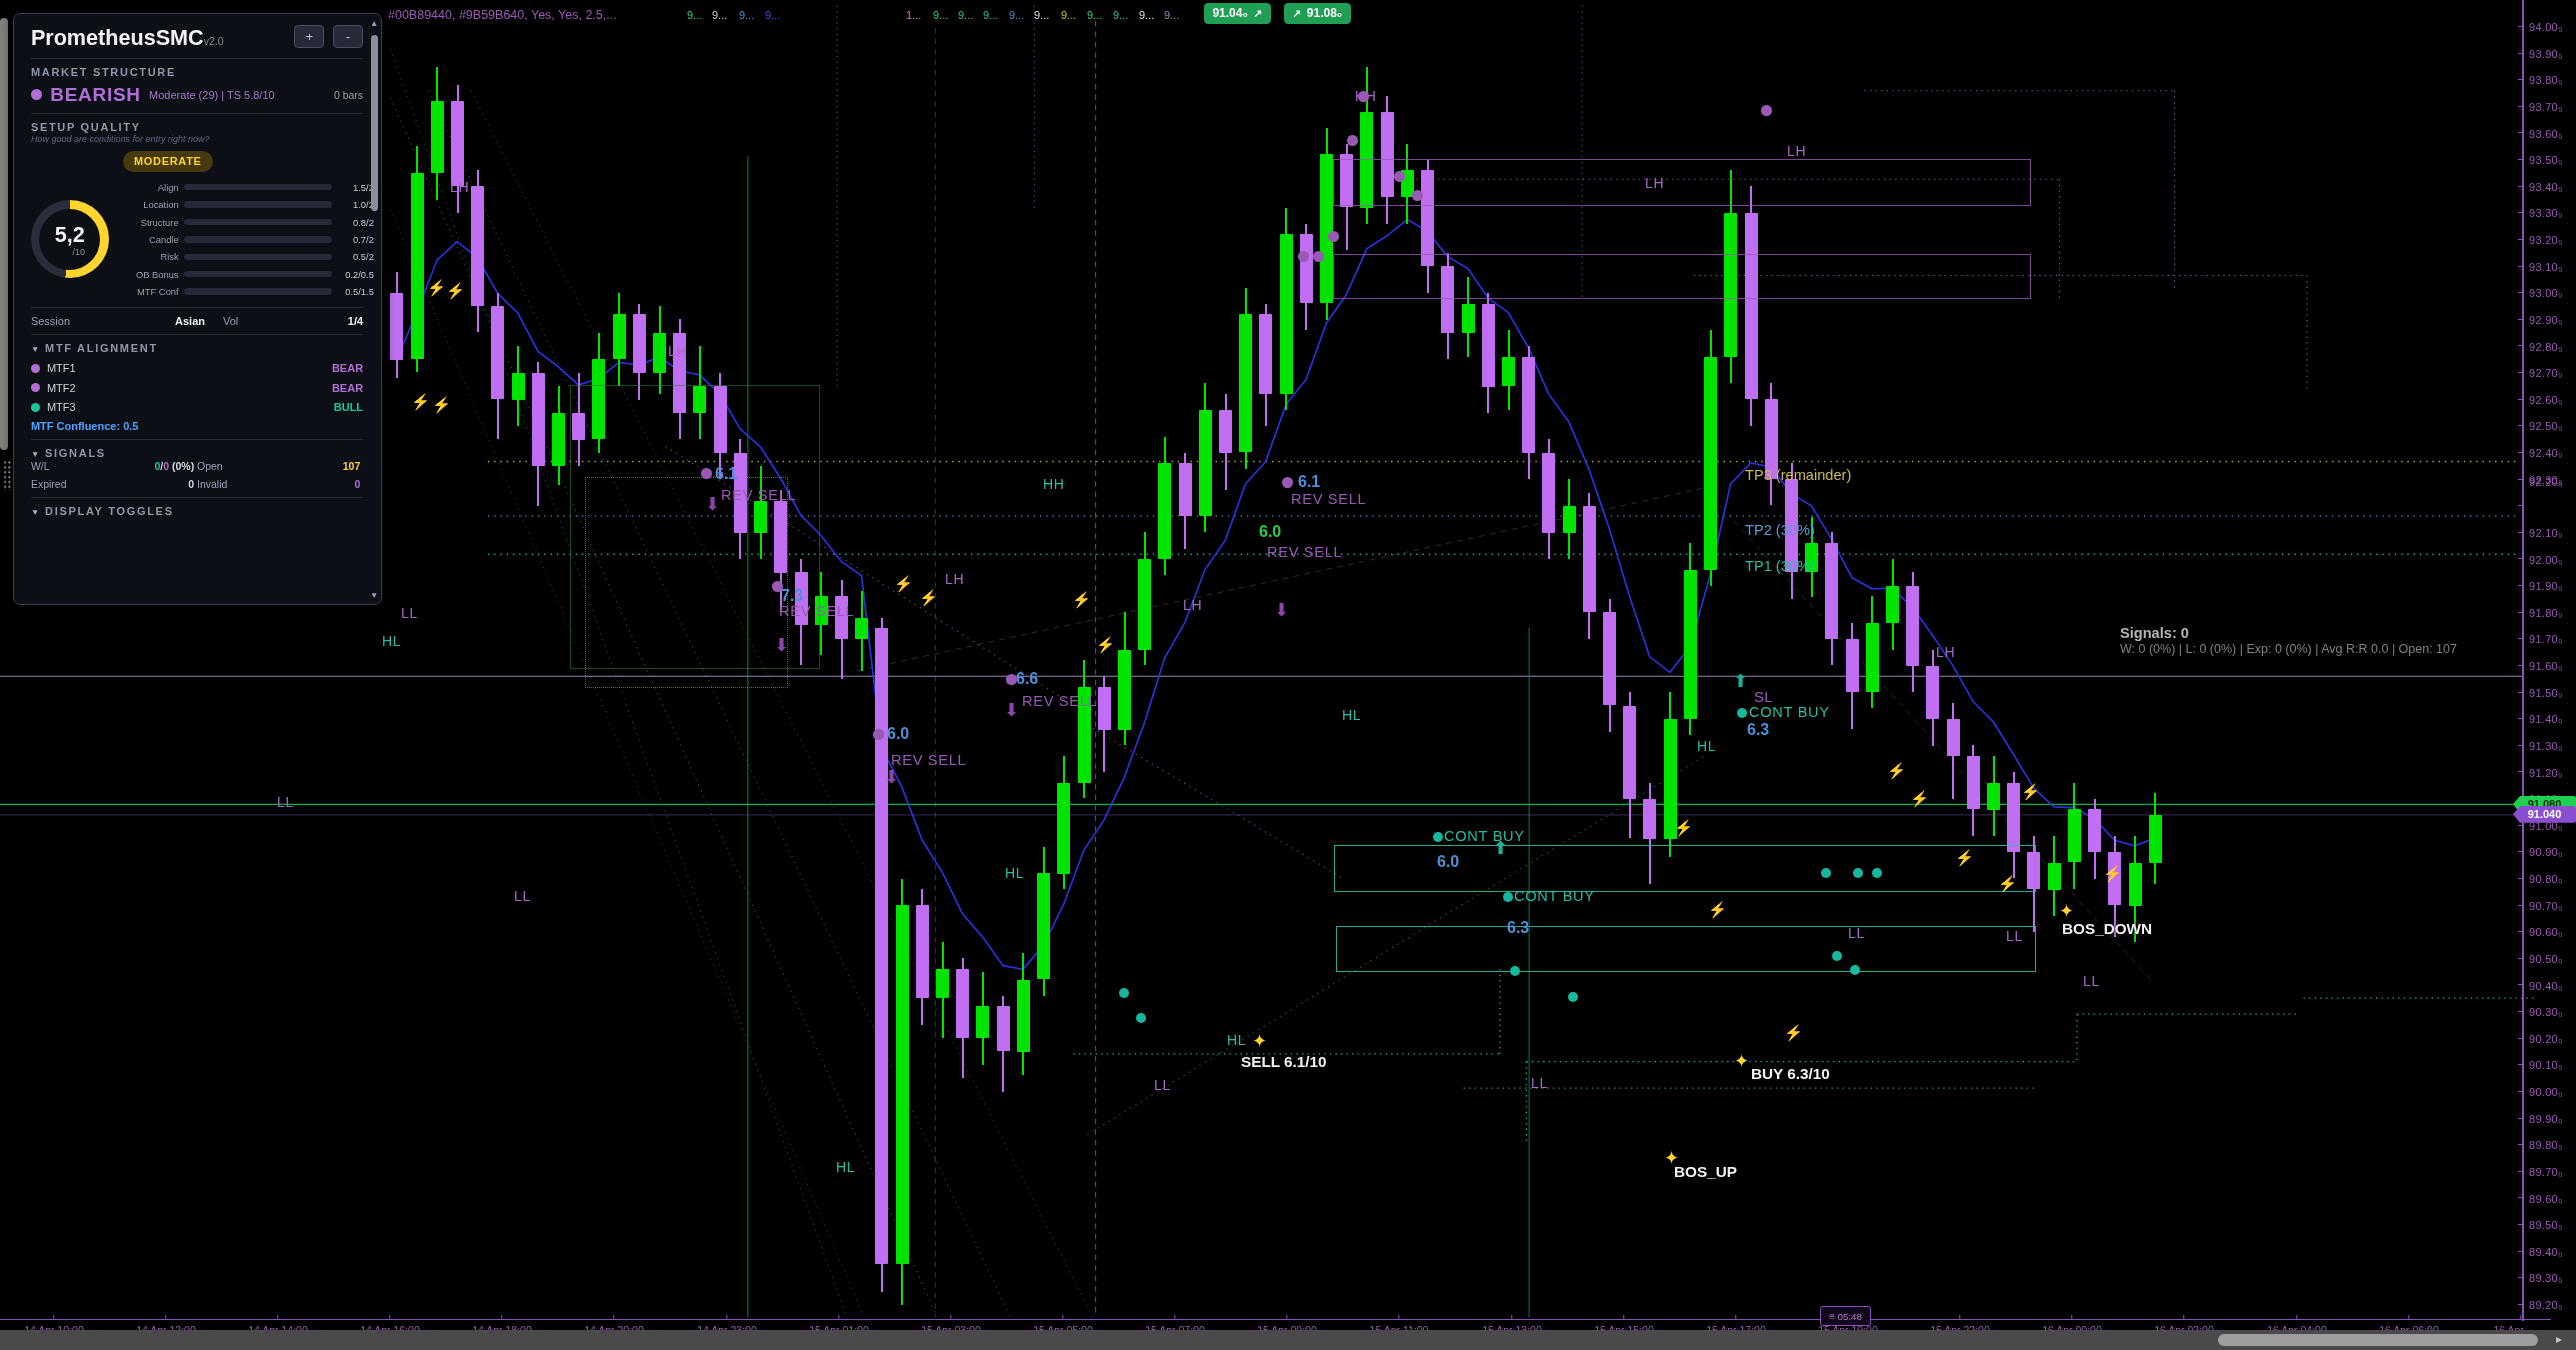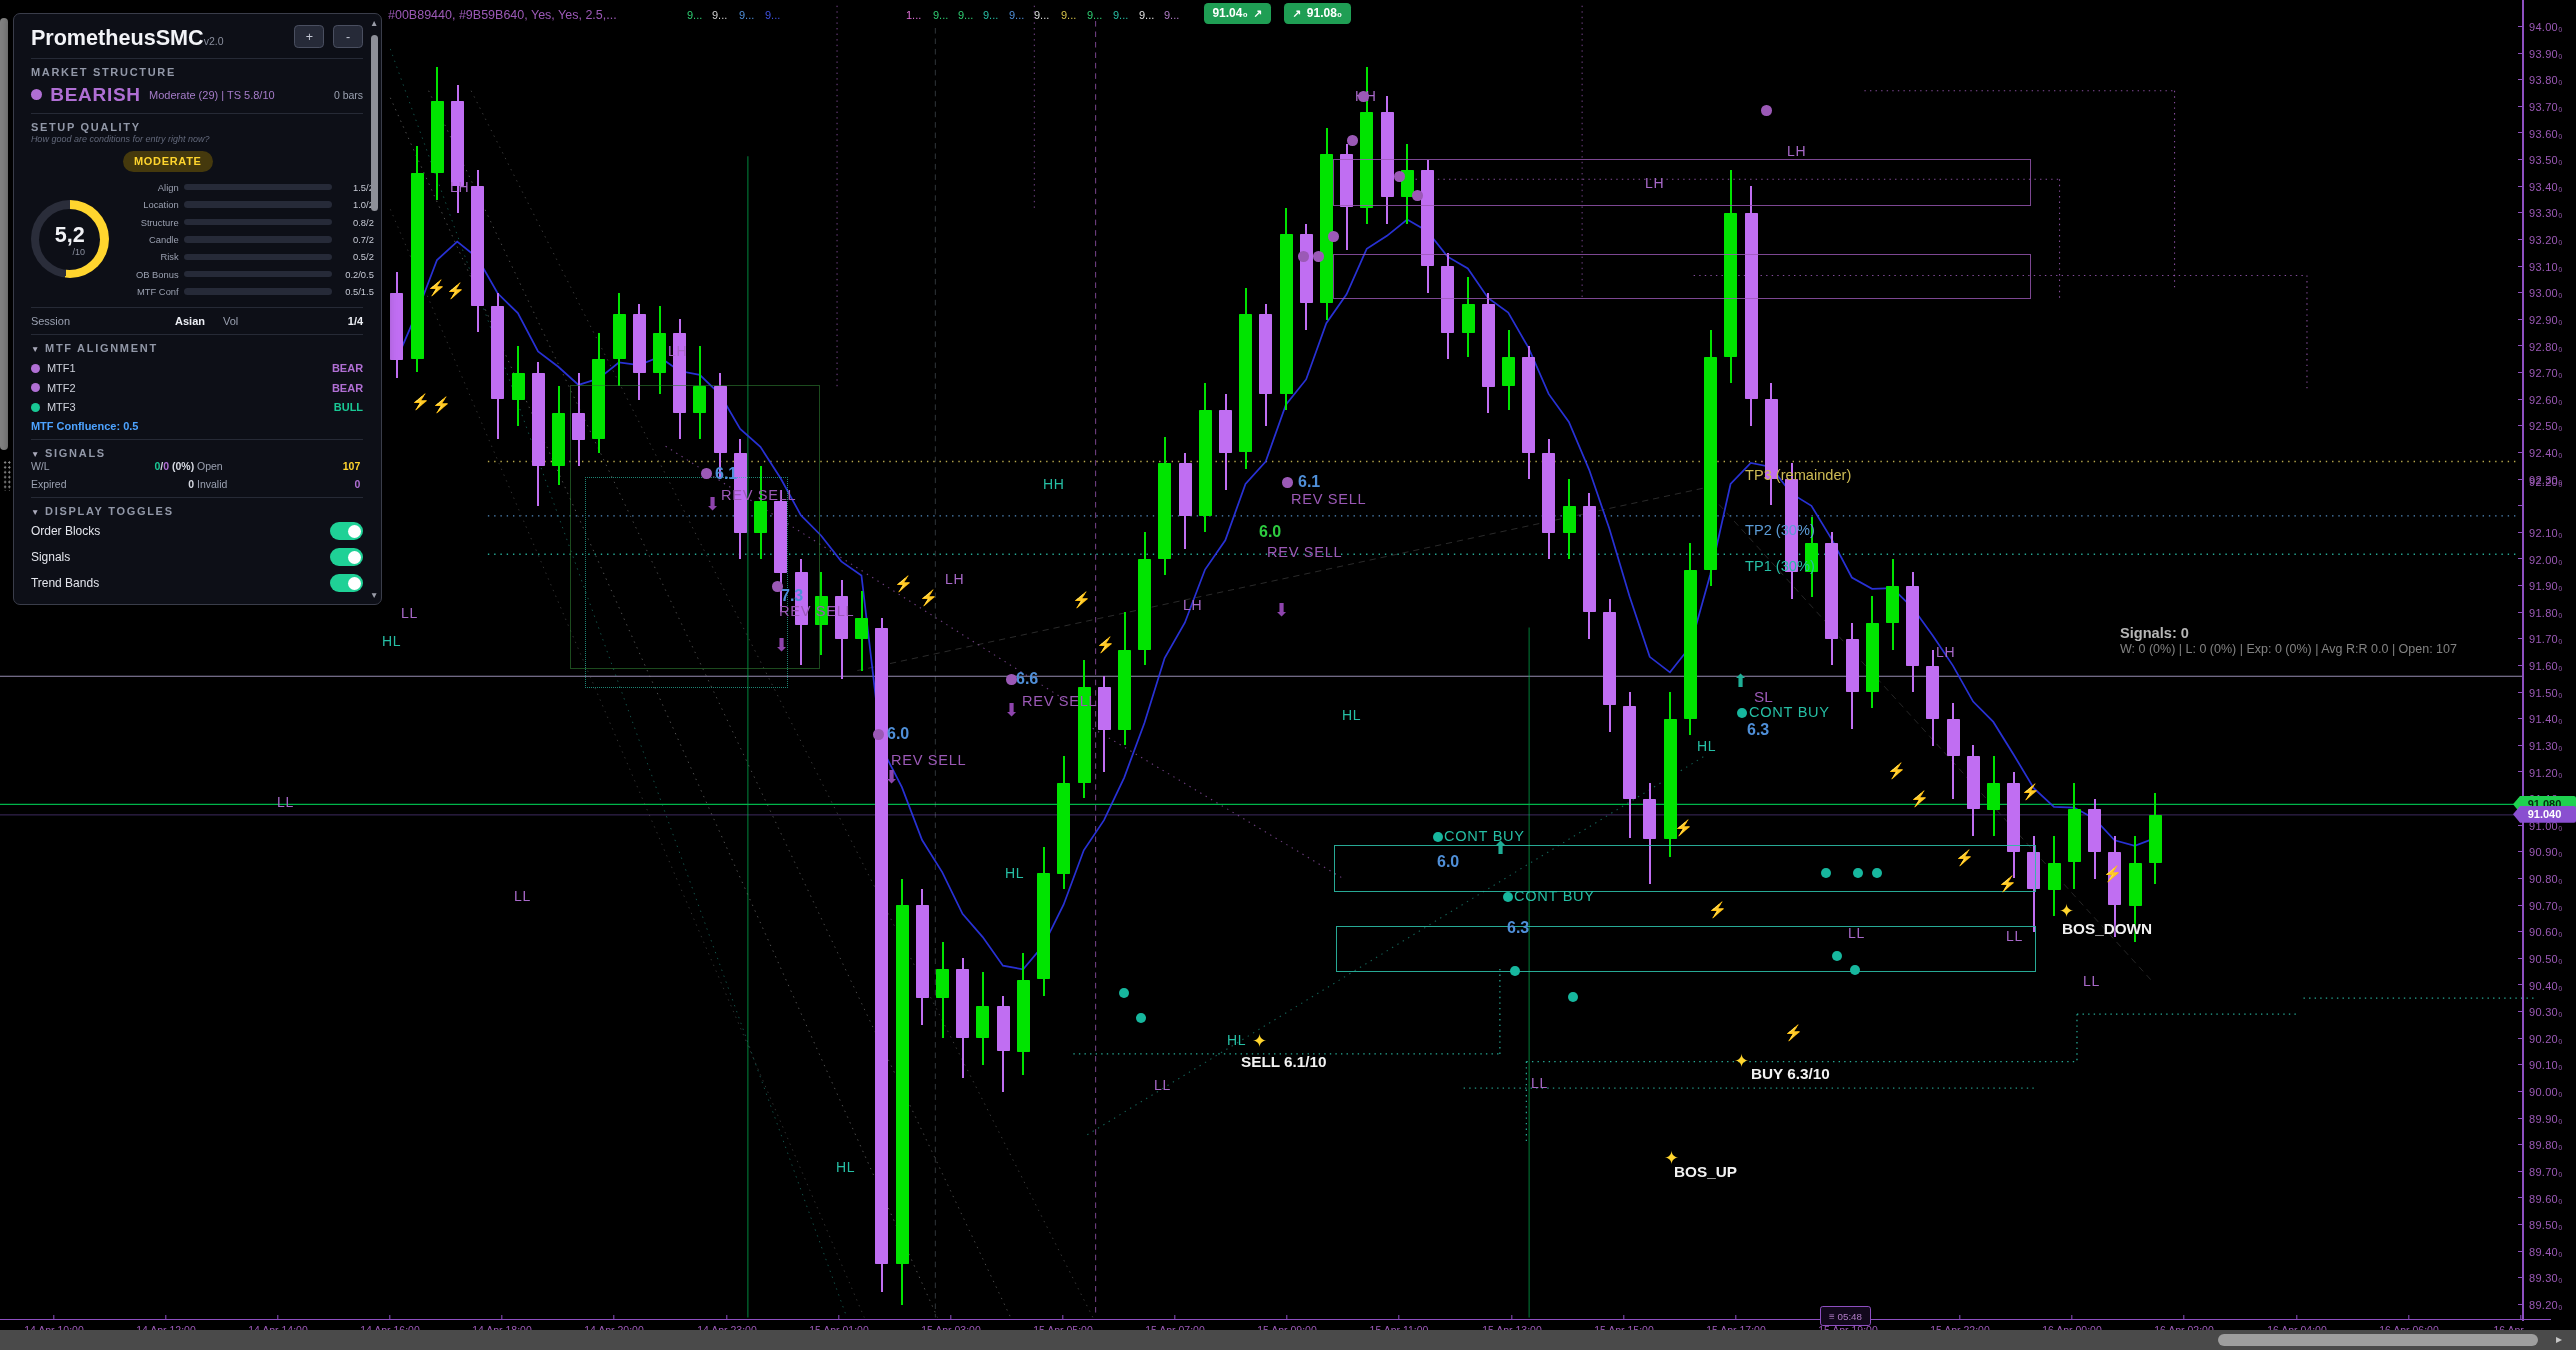--- a/index.html
+++ b/index.html
@@ -748,40 +748,20 @@
         <span class="sig-val"><span class="wl-w">0</span><span>/</span><span class="wl-l">0</span><span> (0%)</span></span>
         <span class="sig-label">Open</span>
         <span class="sig-val open-val">107</span>
         <span class="sig-label">Expired</span>
         <span class="sig-val">0</span>
         <span class="sig-label">Invalid</span>
         <span class="sig-val inv-val">0</span>
       </div>
       <div class="pdiv"></div>
       <div class="sec-head" style="margin-bottom:1.4px"><span class="tri">▼</span><span>DISPLAY TOGGLES</span></div>
-      <div id="toggle-rows">
-          <div class="tog-row">
-            <span>Order Blocks</span>
-   <span class="toggle">
-              <span class="knob"></span>
-            </span>
-          </div>
-          <div class="tog-row">
-            <span>Signals</span>
-   <span class="toggle">
-              <span class="knob"></span>
-            </span>
-          </div>
-          <div class="tog-row">
-            <span>Trend Bands</span>
-   <span class="toggle">
-              <span class="knob"></span>
-            </span>
-          </div>
-        </div>
     </div>
     <div id="panel-scroll">
       <span class="pscroll-arrow" style="top:1.4px">▲</span>
       <div id="panel-scroll-thumb"></div>
       <span class="pscroll-arrow" style="bottom:1.4px">▼</span>
     </div>
   </div>
   <div id="drag-dots"></div>
 
 </div>

